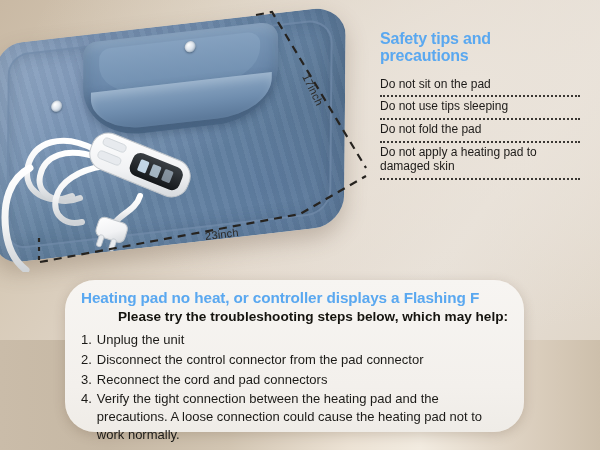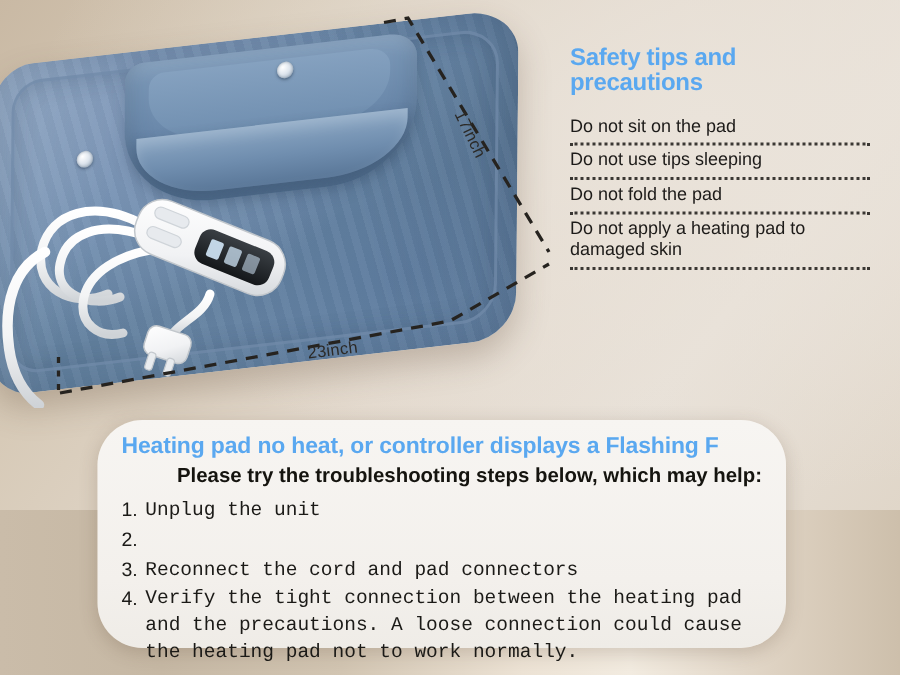--- a/index.html
+++ b/index.html
@@ -192,21 +192,21 @@
   .steps { margin: 0; padding: 0; list-style: none; }
   .step {
     font-size: 13px;
     color: #1b1a17;
     line-height: 1.36;
     padding: 1px 0;
     display: flex;
     gap: 5px;
   }
   .step-num { flex: 0 0 auto; }
-  .step-txt { flex: 1 1 auto; font-family: Liberation Mono, monospace; }
+  .step-txt { flex: 1 1 auto; }
 </style>
 </head>
 <body>
 
 <div id="infographic">
 
   <div class="floor-band"></div>
 
   <div class="photo">
 
@@ -291,20 +291,21 @@
   <div class="panel">
     <h3 class="panel-title">Heating pad no heat, or controller displays a Flashing F</h3>
     <p class="panel-sub">Please try the troubleshooting steps below, which may help:</p>
     <ol class="steps">
       <li class="step">
         <span class="step-num">1.</span>
         <span class="step-txt">Unplug the unit</span>
       </li>
       <li class="step">
         <span class="step-num">2.</span>
+        <span class="step-txt">Disconnect the control connector from the pad connector</span>
       </li>
       <li class="step">
         <span class="step-num">3.</span>
         <span class="step-txt">Reconnect the cord and pad connectors</span>
       </li>
       <li class="step">
         <span class="step-num">4.</span>
         <span class="step-txt">Verify the tight connection between the heating pad and the precautions. A loose connection could cause the heating pad not to work normally.</span>
       </li>
     </ol>

